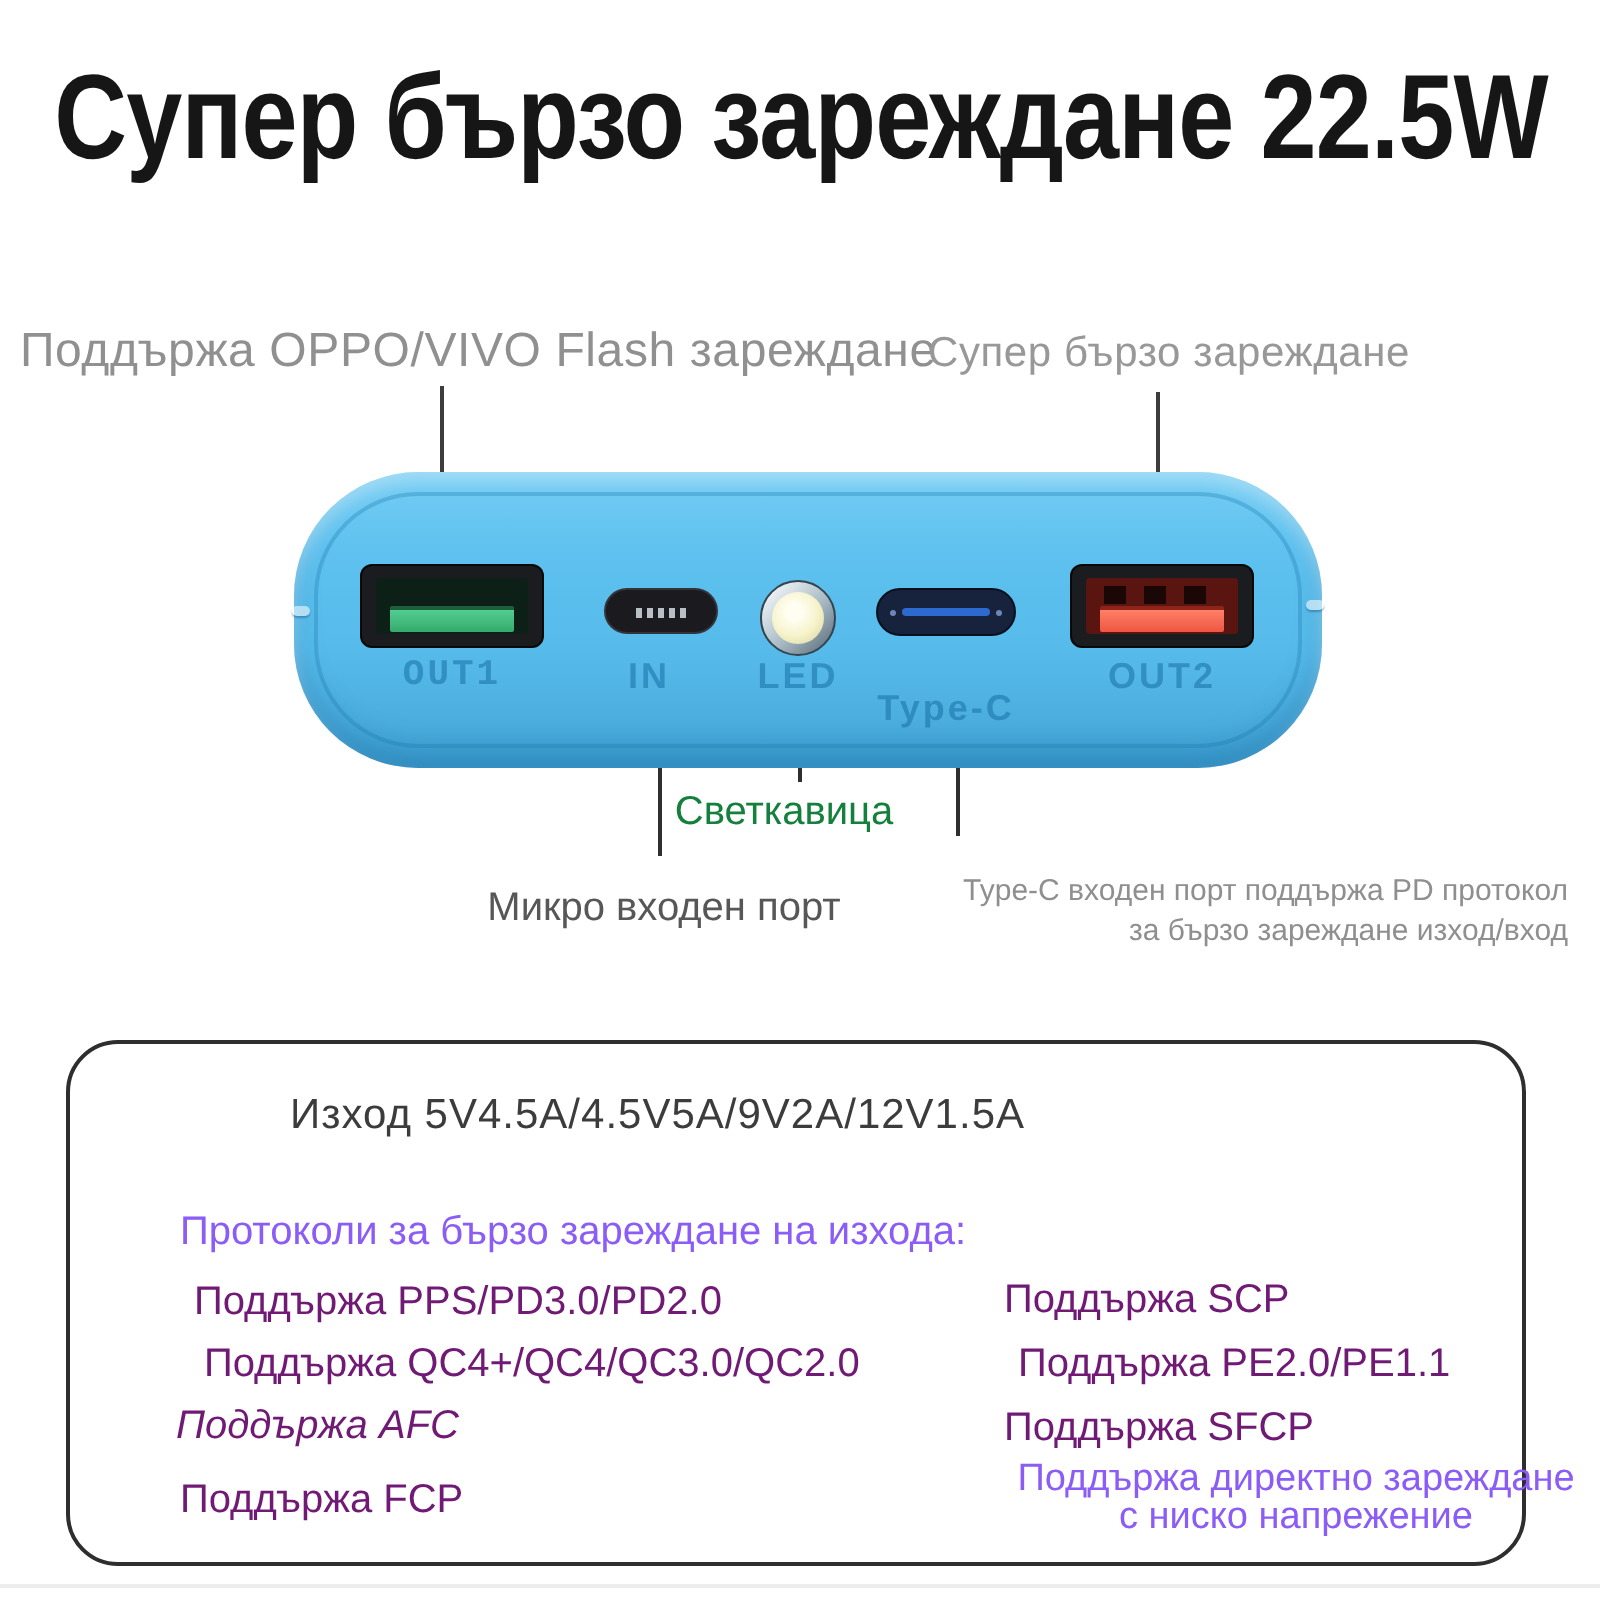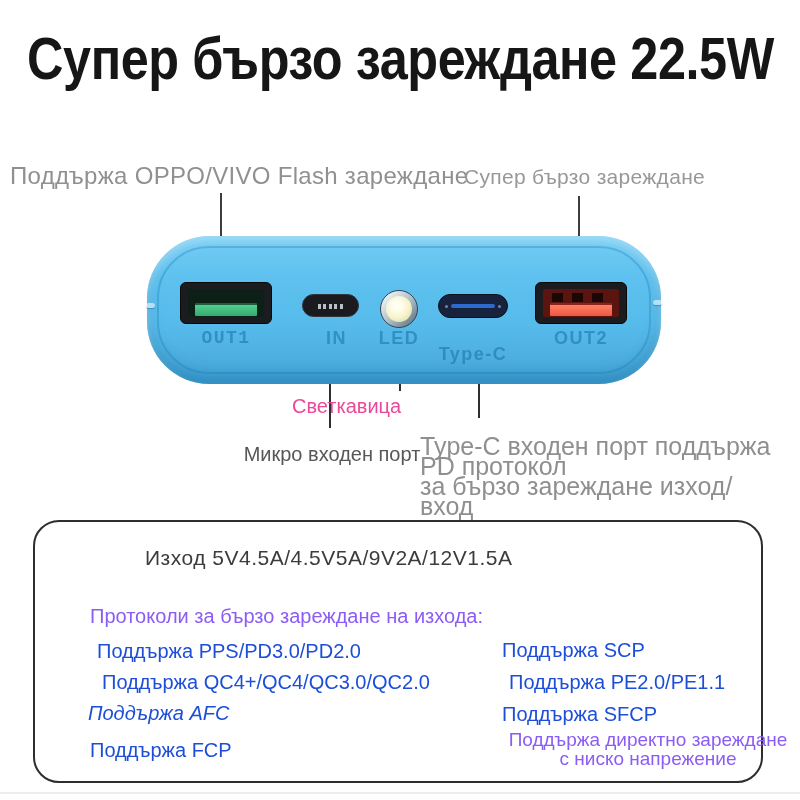--- a/index.html
+++ b/index.html
@@ -107,51 +107,51 @@
   }
   .typec-dot { position: absolute; top: 10px; width: 3px; height: 3px; border-radius: 50%; background: #6c86b8; }
   .typec-dot-l { left: 6px; } .typec-dot-r { right: 6px; }
   
   .port-label {
     position: absolute; top: 92px; height: 20px;
     font-size: 18px; font-weight: 700; letter-spacing: 1.5px;
     color: rgba(23,112,165,0.55); text-align: center; white-space: nowrap;
   }
   .pl-out1  { left: 33px;  width: 92px; font-family: Liberation Mono, monospace; }
-  .pl-in    { left: 161px; width: 57px; }
+  .pl-in    { left: 149px; width: 57px; }
   .pl-led   { left: 225px; width: 54px; }
   .pl-typec { left: 291px; width: 70px; margin-top: 16px; }
   .pl-out2  { left: 388px; width: 92px; }
   
   .flashlight-label {
     position: absolute; left: 292px; top: 395px; width: 200px;
-    font-size: 20px; color: #ec4899; white-space: nowrap;
+    text-align: center; font-size: 20px; color: #15803d; white-space: nowrap;
   }
   .micro-label {
     position: absolute; left: 222px; top: 443px; width: 220px;
     text-align: center; font-size: 20px; color: #575757; white-space: nowrap;
   }
   .typec-desc {
     position: absolute; left: 420px; top: 436px; width: 364px;
-    text-align: left; font-size: 25px; line-height: 20px; color: #8f8f8f;
+    text-align: right; font-size: 15px; line-height: 20px; color: #8f8f8f;
   }
   
   .spec-box {
     position: absolute; left: 33px; top: 520px; width: 730px; height: 263px;
     border: 2px solid #2e2e2e; border-radius: 26px; background: #ffffff;
   }
   .spec-output {
     position: absolute; left: 82px; top: 24px;
     font-size: 21px; color: #3c3c3c; letter-spacing: 0.5px; white-space: nowrap; margin-left: 28px;
   }
   .spec-heading {
     position: absolute; left: 55px; top: 83px;
     font-size: 20px; color: #8b5cf6; white-space: nowrap;
   }
-  .spec-item { position: absolute; font-size: 20px; color: #1d4ed8; white-space: nowrap; }
+  .spec-item { position: absolute; font-size: 20px; color: #701a75; white-space: nowrap; }
   .si-l1 { left: 62px; top: 118px; }
   .si-l2 { left: 67px; top: 149px; }
   .si-l3 { left: 53px; top: 180px; font-style: italic; }
   .si-l4 { left: 55px; top: 217px; }
   .si-r1 { left: 467px; top: 117px; }
   .si-r2 { left: 474px; top: 149px; }
   .si-r3 { left: 467px; top: 181px; }
   .si-r4 {
     position: absolute; left: 465px; top: 208px; width: 296px;
     text-align: center; font-size: 19px; line-height: 19px; color: #8b5cf6;

